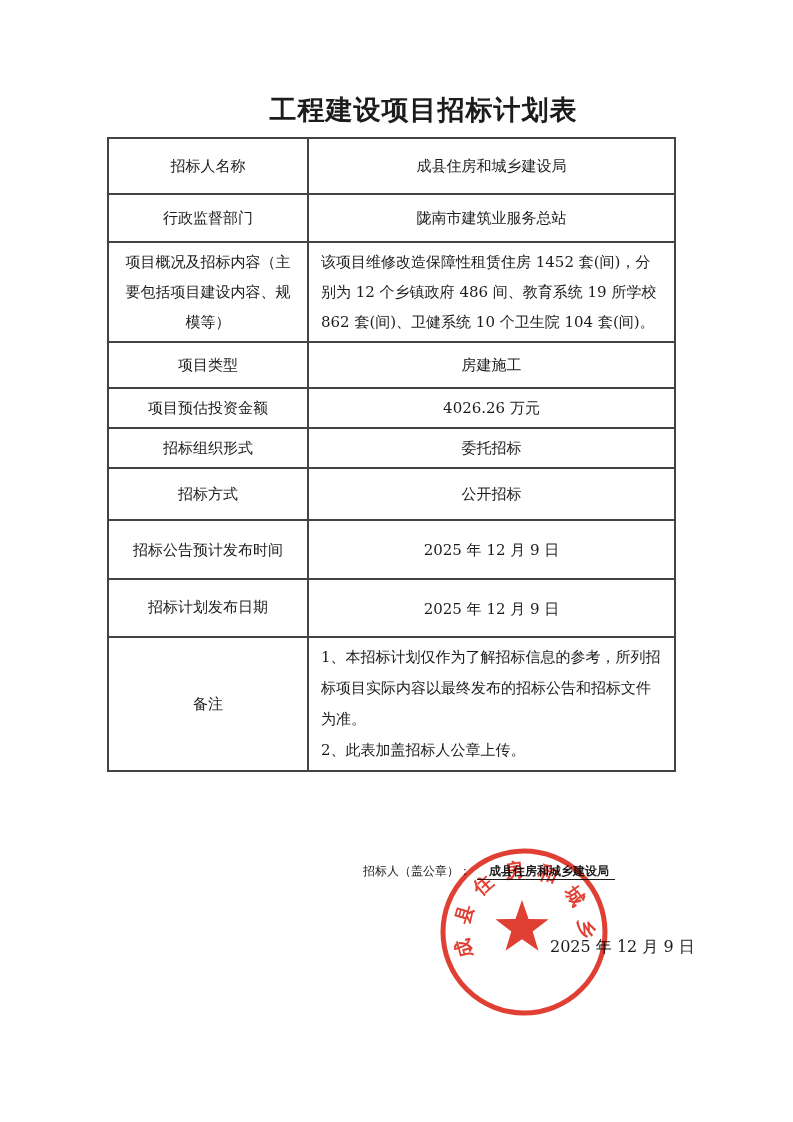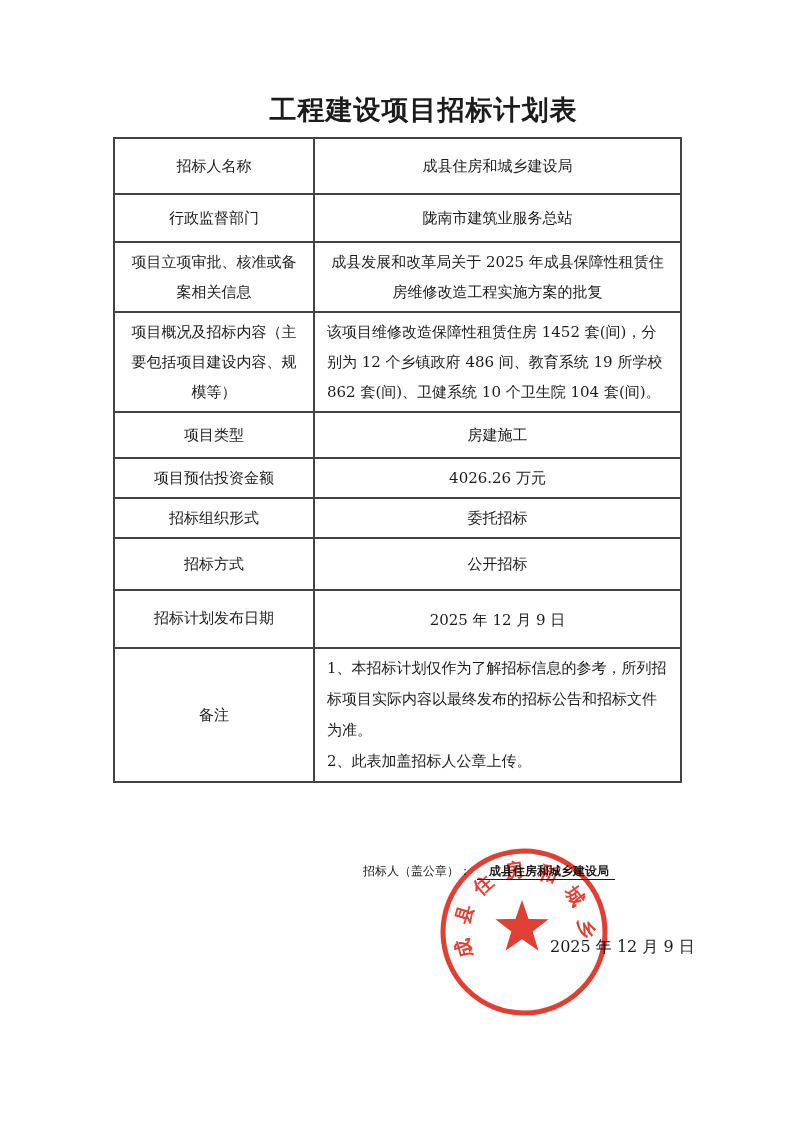--- a/index.html
+++ b/index.html
@@ -13,21 +13,21 @@
   }
   .page { position:relative; width:793px; height:1122px; background:#fff; }
 
   .doc-title{
     position:absolute; top:94px; left:0; width:793px;
     text-align:center; font-size:27px; font-weight:bold;
     letter-spacing:1px; line-height:32px;margin-left:27px;
   }
 
   table.plan{
-    position:absolute; top:137px; left:113px; width:567px;
+    position:absolute; top:137px; left:107px; width:567px;
     border-collapse:collapse; table-layout:fixed;
   }
   table.plan col.c-label{ width:200px; }
   table.plan col.c-value{ width:367px; }
   table.plan td{
     border:2px solid #434343;
     font-size:15px; line-height:30px;
     vertical-align:middle;
     overflow:hidden;
   }
@@ -79,43 +79,43 @@
       </colgroup>
     <tbody>
       <tr style="height:56px">
         <td class="label">招标人名称</td>
         <td class="value">成县住房和城乡建设局</td>
       </tr>
       <tr style="height:48px">
         <td class="label">行政监督部门</td>
         <td class="value">陇南市建筑业服务总站</td>
       </tr>
-      <tr style="height:66px">
-        <td class="label">项目立项审批、核准或备案相关信息</td>
-        <td class="value">成县发展和改革局关于 2025 年成县保障性租赁住房维修改造工程实施方案的批复</td>
-      </tr>
       <tr style="height:88px">
         <td class="label">项目概况及招标内容（主要包括项目建设内容、规模等）</td>
         <td class="value left">该项目维修改造保障性租赁住房 1452 套(间)，分别为 12 个乡镇政府 486 间、教育系统 19 所学校 862 套(间)、卫健系统 10 个卫生院 104 套(间)。</td>
       </tr>
       <tr style="height:46px">
         <td class="label">项目类型</td>
         <td class="value">房建施工</td>
       </tr>
       <tr style="height:34px">
         <td class="label">项目预估投资金额</td>
         <td class="value">4026.26 万元</td>
       </tr>
       <tr style="height:40px">
         <td class="label">招标组织形式</td>
         <td class="value">委托招标</td>
       </tr>
       <tr style="height:52px">
         <td class="label">招标方式</td>
         <td class="value">公开招标</td>
+      </tr>
+      <tr style="height:59px">
+        <td class="label">招标公告预计发布时间</td>
+        <td class="value">2025 年 12 月 9 日</td>
       </tr>
       <tr class="low-value" style="height:58px">
         <td class="label">招标计划发布日期</td>
         <td class="value">2025 年 12 月 9 日</td>
       </tr>
       <tr style="height:98px">
         <td class="label">备注</td>
         <td class="value left pre">1、本招标计划仅作为了解招标信息的参考，所列招标项目实际内容以最终发布的招标公告和招标文件为准。
 2、此表加盖招标人公章上传。</td>
       </tr>

